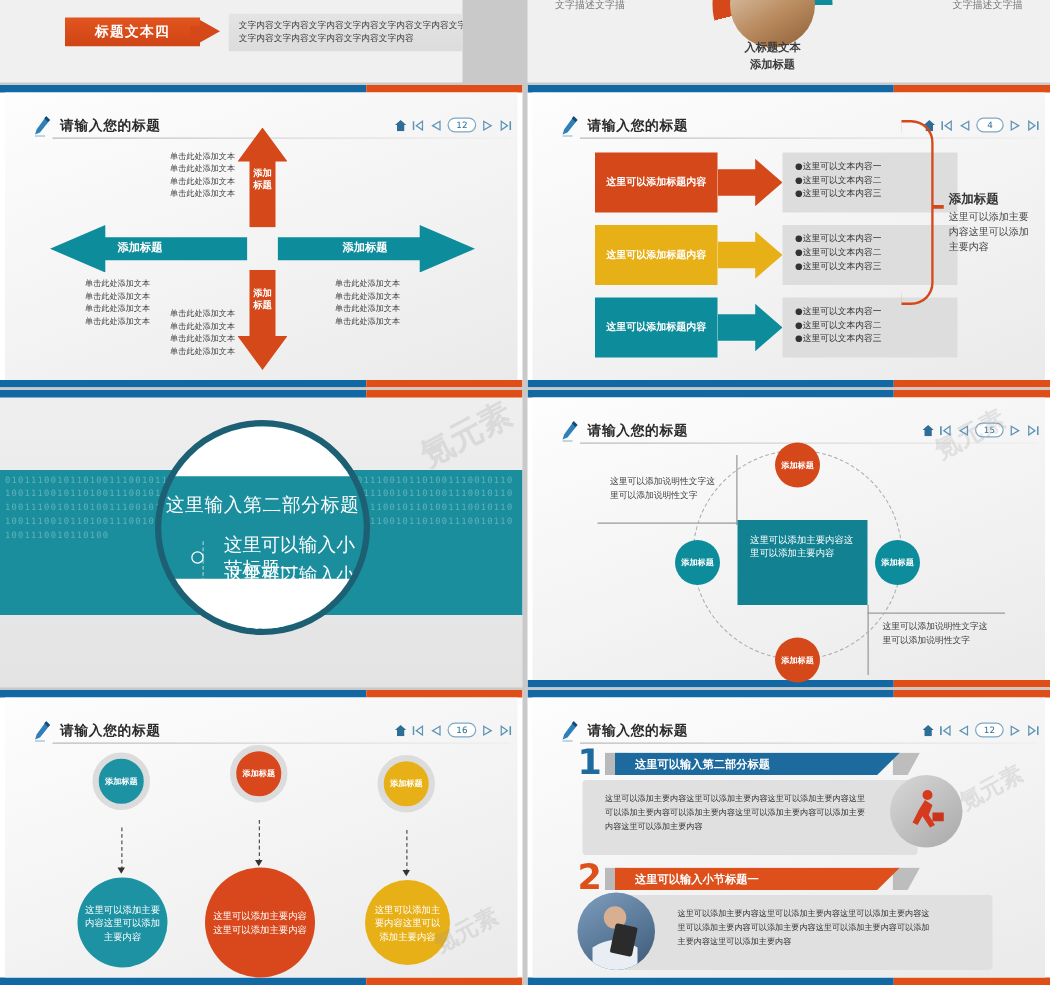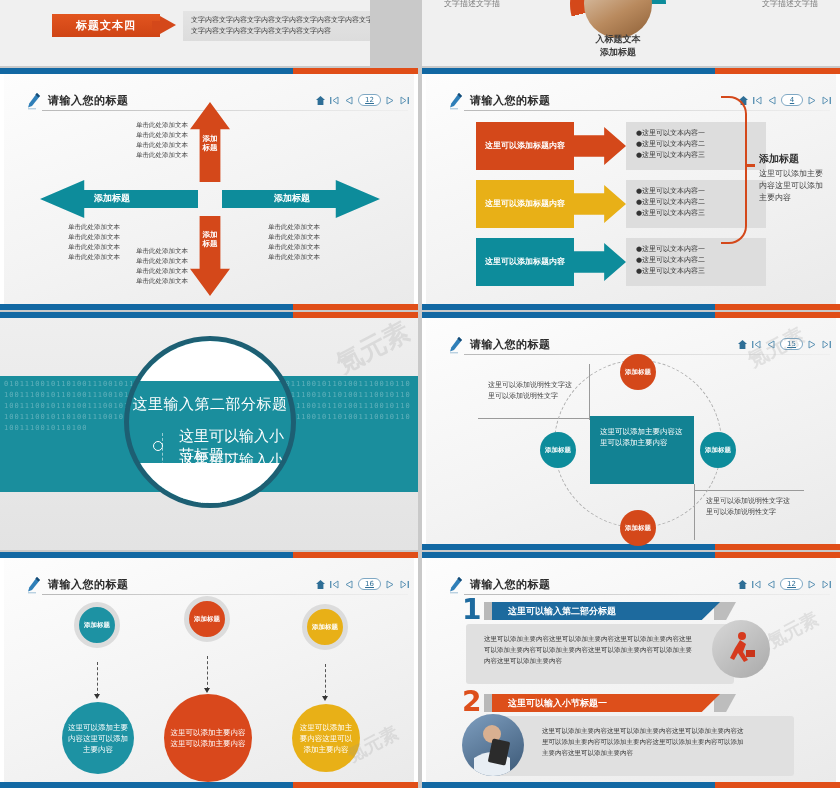--- a/index.html
+++ b/index.html
@@ -27,21 +27,21 @@
   .hdr { position:absolute; left:16px; right:0; top:0; height:26px;margin-top:14px; }
   .hdr .rule { position:absolute; left:22px; right:6px; bottom:3px; height:1px;
                background:linear-gradient(90deg,#b9b9b9,#dedede 60%,#efefef); }
   .pencil { position:absolute; left:6px; top:4px; width:16px; height:18px; }
   .hdr-title { position:absolute; left:28px; top:5px; font-size:11px; font-weight:bold;
                color:#2b2b2b; letter-spacing:.5px; }
   .nav { position:absolute; right:5px; top:6px; display:flex; align-items:center; gap:5px; }
   .nav svg { display:block; }
   .pagebox { border:1px solid #7fa8c4; border-radius:6px; background:#fff;
              font-size:7px; color:#2e6e96; padding:0px 6px; line-height:10px;
-             min-width:22px; text-align:center;text-decoration:underline; }
+             min-width:22px; text-align:center; }
 
   
   .wm { position:absolute; color:rgba(150,150,150,.22); font-size:26px; font-weight:bold;
         transform:rotate(-28deg); pointer-events:none; white-space:nowrap; }
 
   
   #frag-left { left:0; top:0; width:370px; height:66px; background:#f0f0f0; }
   .f-tag { position:absolute; left:52px; top:14px; width:108px; height:23px;
            background:linear-gradient(180deg,#e2551f,#cf4415); color:#fff;
            font-size:11px; font-weight:bold; display:flex; align-items:center;

